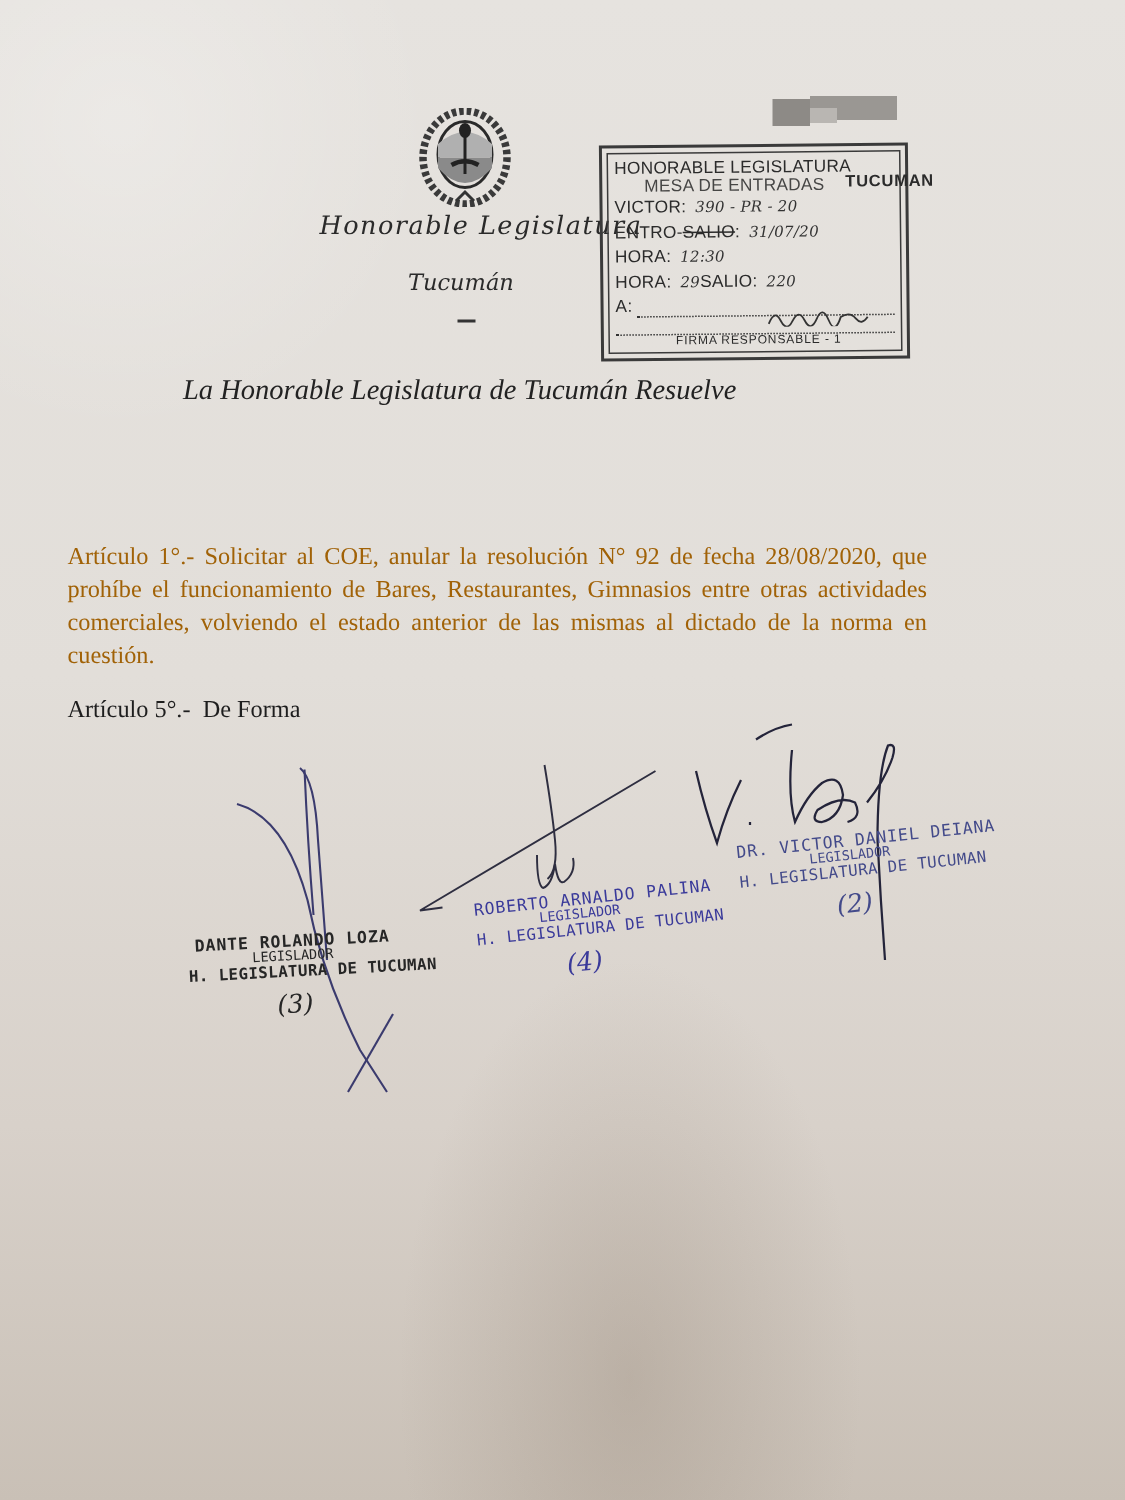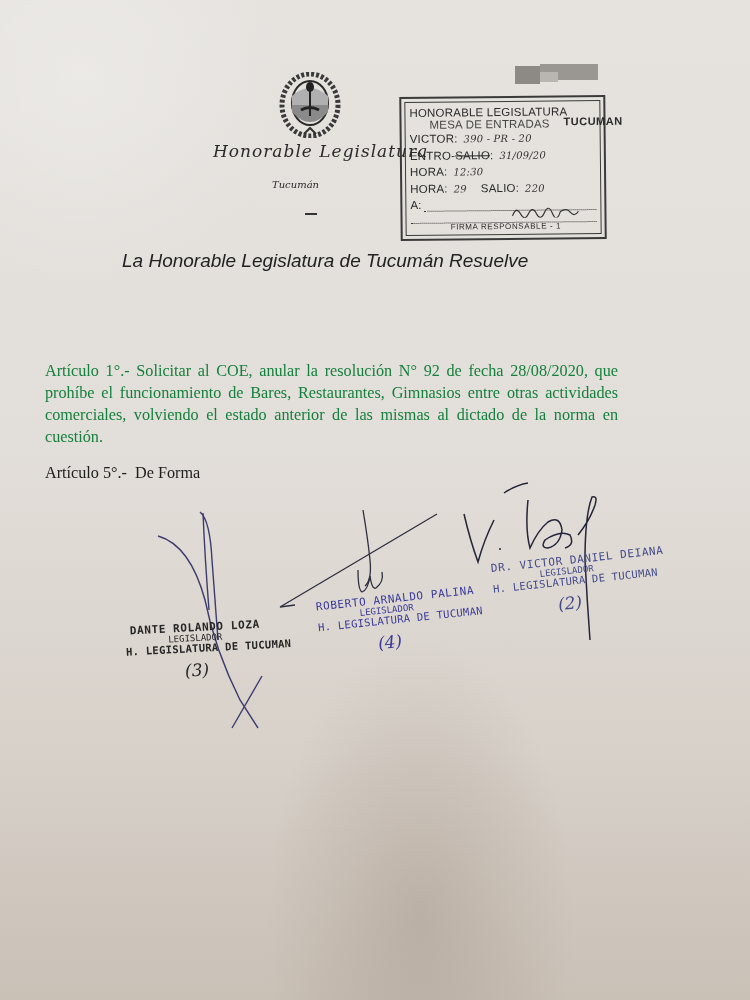--- a/index.html
+++ b/index.html
@@ -20,21 +20,21 @@
 
     
     .crest { left: 279px; top: 72px; width: 62px; height: 66px; }
     .lh-title {
       left: 213px; top: 141px; font-family: "DejaVu Serif", serif;
       font-style: italic; font-size: 17px; letter-spacing: 1px; color: #2a2a2a;
       white-space: nowrap;
     }
     .lh-sub {
       left: 272px; top: 179px; font-family: "DejaVu Serif", serif;
-      font-style: italic; font-size: 10px; color: #2a2a2a;
+      font-style: italic; font-size: 15px; color: #2a2a2a;
     }
     .lh-dash { left: 305px; top: 213px; width: 12px; height: 2px; background: #333; }
 
     
     .redact1 { left: 515px; top: 66px; width: 25px; height: 18px; background: #8d8a86; }
     .redact2 { left: 540px; top: 64px; width: 58px; height: 16px; background: #9a9793; }
     .redact3 { left: 540px; top: 72px; width: 18px; height: 10px; background: #b9b6b2; }
 
     
     .stamp {
@@ -52,27 +52,27 @@
     .st-hw { font-family: "DejaVu Serif", serif; font-style: italic; font-size: 10px; color: #333; margin-left: 6px; }
     .st-strike { text-decoration: line-through; }
     .st-overprint { font-weight: bold; font-size: 11px; letter-spacing: 0.5px; margin-left: 44px; }
     .dots { position: absolute; left: 8px; right: 8px; border-bottom: 1px dotted #333; height: 0; }
     .st-sig { position: absolute; left: 108px; top: 106px; width: 70px; height: 14px; }
     .st-firma { position: absolute; left: 48px; top: 124px; font-size: 8px; letter-spacing: 0.6px; }
 
     
     .resuelve {
       left: 122px; top: 250px; font-style: italic; font-size: 19px;
-      font-family: Liberation Sans, sans-serif; color: #222; white-space: nowrap;
+      font-family: Liberation Serif, serif; color: #222; white-space: nowrap;
     }
 
     
     .body-text {
       left: 45px; top: 360px; width: 573px; font-size: 16.2px; line-height: 22px;
-      text-align: justify; color: #15803d;
+      text-align: justify; color: #a16207;
     }
     .art2 { left: 45px; top: 464px; font-size: 16.2px; color: #1e1e1e; white-space: pre; }
 
     
     .sigstamp {
       position: absolute; font-family: "DejaVu Sans Mono", "Liberation Mono", monospace;
       text-align: center; white-space: nowrap; line-height: 1.05;
     }
     .sig-name { font-weight: bold; font-size: 11px; letter-spacing: 0.6px; }
     .sig-role { font-size: 9px; }
@@ -116,27 +116,27 @@
   <div class="stamp-inner"></div>
   <div class="st-line" style="top:8px; left:8px;">HONORABLE LEGISLATURA</div>
   <div class="st-line" style="top:20px; left:28px;">
     <span style="opacity:0.85">MESA DE ENTRADAS</span>
   </div>
   <div class="st-line st-overprint" style="top:18px; left:118px;">TUCUMAN</div>
   <div class="st-line" style="top:34px;">
     <span>VICTOR:</span><span class="st-hw">390 - PR - 20</span>
   </div>
   <div class="st-line" style="top:51px;">
-    <span>ENTRO-</span><span class="st-strike">SALIO</span><span>:</span><span class="st-hw">31/09/20</span>
+    <span>ENTRO-</span><span class="st-strike">SALIO</span><span>:</span><span class="st-hw">31/07/20</span>
   </div>
   <div class="st-line" style="top:67px;text-align:center;">
     <span>HORA:</span><span class="st-hw">12:30</span>
   </div>
   <div class="st-line" style="top:84px;">
-    <span>HORA:</span><span class="st-hw" style="margin-right:14px">29</span><span>SALIO:</span><span class="st-hw">220</span>
+    <span>HORA:</span><span class="st-hw" style="">29</span><span>SALIO:</span><span class="st-hw">220</span>
   </div>
   <div class="st-line" style="top:100px;">A:</div>
   <div class="dots" style="top:112px; left:22px;"></div>
   <div class="dots" style="top:124px;"></div>
   <svg class="st-sig" viewBox="0 0 70 14">
     <path d="M2 12 Q6 2 10 10 T18 10 T26 10 T34 9 T42 10 T50 8 Q56 4 60 9 T68 8" stroke="#333" stroke-width="1.2" fill="none"></path>
   </svg>
   <div class="st-firma">
     <span>FIRMA RESPONSABLE</span>
     <span>- 1</span>

